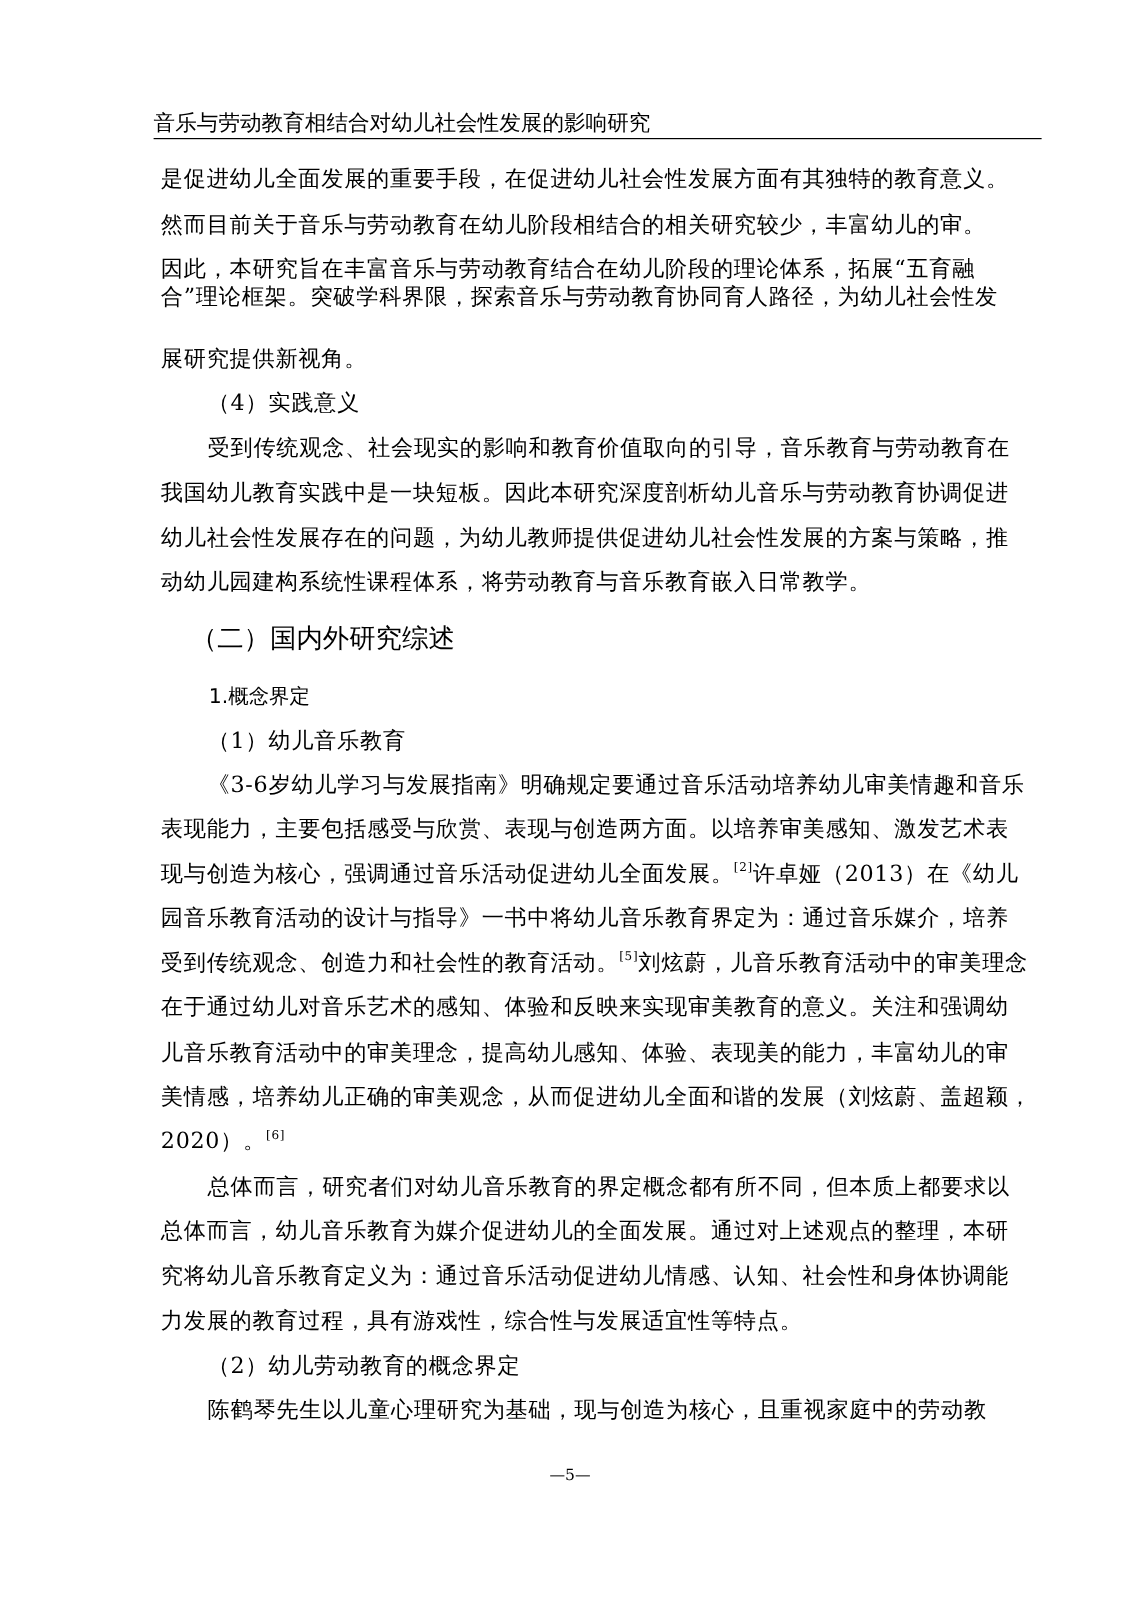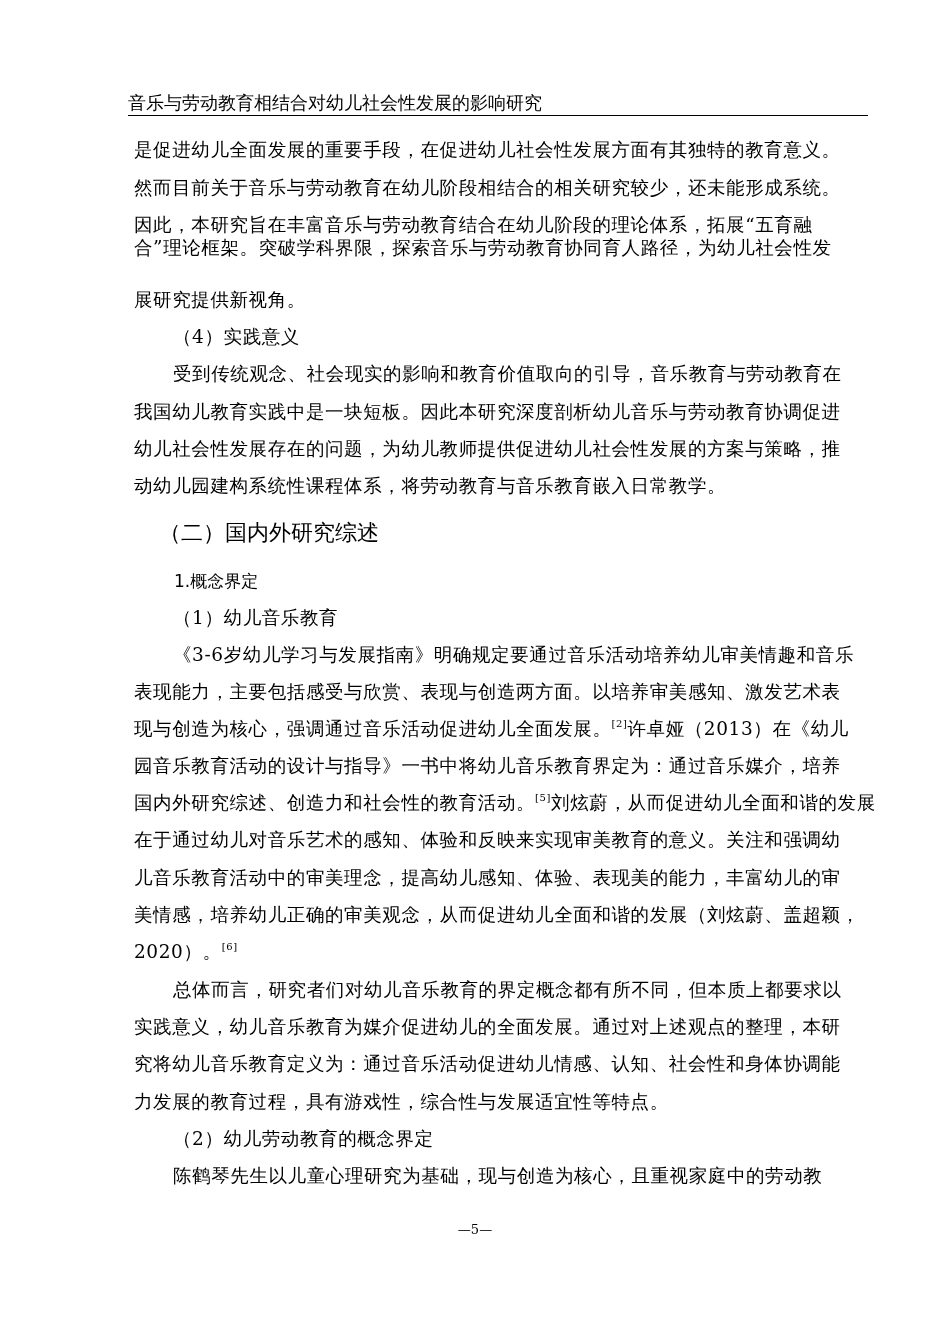--- a/index.html
+++ b/index.html
@@ -23,49 +23,49 @@
 </head>
 <body>
 
 <div>
   <div class="header">音乐与劳动教育相结合对幼儿社会性发展的影响研究</div>
   <div class="header-rule"></div>
 </div>
 
 <div>
   <div class="line" style="top:138px">是促进幼儿全面发展的重要手段，在促进幼儿社会性发展方面有其独特的教育意义。</div>
-  <div class="line" style="top:176px">然而目前关于音乐与劳动教育在幼儿阶段相结合的相关研究较少，还未能形成系统。</div>
+  <div class="line" style="top:176px">然而目前关于音乐与劳动教育在幼儿阶段相结合的相关研究较少，丰富幼儿的审。</div>
   <div class="line" style="top:213px">因此，本研究旨在丰富音乐与劳动教育结合在幼儿阶段的理论体系，拓展“五育融</div>
   <div class="line" style="top:236px">合”理论框架。突破学科界限，探索音乐与劳动教育协同育人路径，为幼儿社会性发</div>
   <div class="line" style="top:288px">展研究提供新视角。</div>
 
   <div class="line indent" style="top:325px">（4）实践意义</div>
 
   <div class="line indent" style="top:362px">受到传统观念、社会现实的影响和教育价值取向的引导，音乐教育与劳动教育在</div>
   <div class="line" style="top:400px">我国幼儿教育实践中是一块短板。因此本研究深度剖析幼儿音乐与劳动教育协调促进</div>
   <div class="line" style="top:437px">幼儿社会性发展存在的问题，为幼儿教师提供促进幼儿社会性发展的方案与策略，推</div>
   <div class="line" style="top:474px">动幼儿园建构系统性课程体系，将劳动教育与音乐教育嵌入日常教学。</div>
 
   <div class="h2" style="top:519px">（二）国内外研究综述</div>
   <div class="h3" style="top:570px">1.概念界定</div>
 
   <div class="line indent" style="top:606px">（1）幼儿音乐教育</div>
 
   <div class="line indent" style="top:643px">《3-6岁幼儿学习与发展指南》明确规定要通过音乐活动培养幼儿审美情趣和音乐</div>
   <div class="line" style="top:680px">表现能力，主要包括感受与欣赏、表现与创造两方面。以培养审美感知、激发艺术表</div>
   <div class="line" style="top:717px"><span>现与创造为核心，强调通过音乐活动促进幼儿全面发展。</span><sup>[2]</sup><span>许卓娅（2013）在《幼儿</span></div>
   <div class="line" style="top:754px">园音乐教育活动的设计与指导》一书中将幼儿音乐教育界定为：通过音乐媒介，培养</div>
-  <div class="line" style="top:791px"><span>国内外研究综述、创造力和社会性的教育活动。</span><sup>[5]</sup><span>刘炫蔚，从而促进幼儿全面和谐的发展</span></div>
+  <div class="line" style="top:791px"><span>受到传统观念、创造力和社会性的教育活动。</span><sup>[5]</sup><span>刘炫蔚，儿音乐教育活动中的审美理念</span></div>
   <div class="line" style="top:828px">在于通过幼儿对音乐艺术的感知、体验和反映来实现审美教育的意义。关注和强调幼</div>
   <div class="line" style="top:866px">儿音乐教育活动中的审美理念，提高幼儿感知、体验、表现美的能力，丰富幼儿的审</div>
   <div class="line" style="top:903px">美情感，培养幼儿正确的审美观念，从而促进幼儿全面和谐的发展（刘炫蔚、盖超颖，</div>
   <div class="line" style="top:940px"><span>2020）。</span><sup>[6]</sup></div>
 
   <div class="line indent" style="top:978px">总体而言，研究者们对幼儿音乐教育的界定概念都有所不同，但本质上都要求以</div>
-  <div class="line" style="top:1015px">实践意义，幼儿音乐教育为媒介促进幼儿的全面发展。通过对上述观点的整理，本研</div>
+  <div class="line" style="top:1015px">总体而言，幼儿音乐教育为媒介促进幼儿的全面发展。通过对上述观点的整理，本研</div>
   <div class="line" style="top:1052px">究将幼儿音乐教育定义为：通过音乐活动促进幼儿情感、认知、社会性和身体协调能</div>
   <div class="line" style="top:1090px">力发展的教育过程，具有游戏性，综合性与发展适宜性等特点。</div>
 
   <div class="line indent" style="top:1127px">（2）幼儿劳动教育的概念界定</div>
   <div class="line indent" style="top:1164px">陈鹤琴先生以儿童心理研究为基础，现与创造为核心，且重视家庭中的劳动教</div>
 </div>
 
 <div class="footer">—5—</div>
 
 </body></html>

